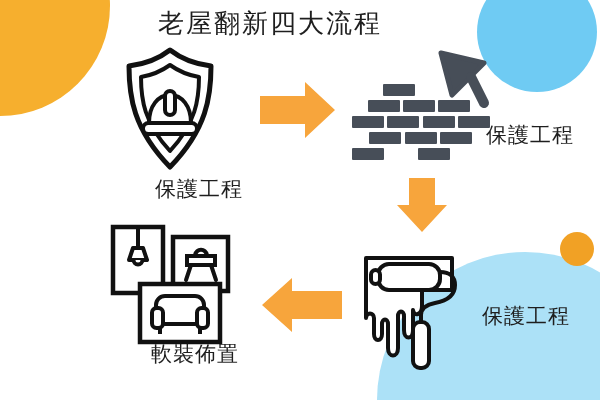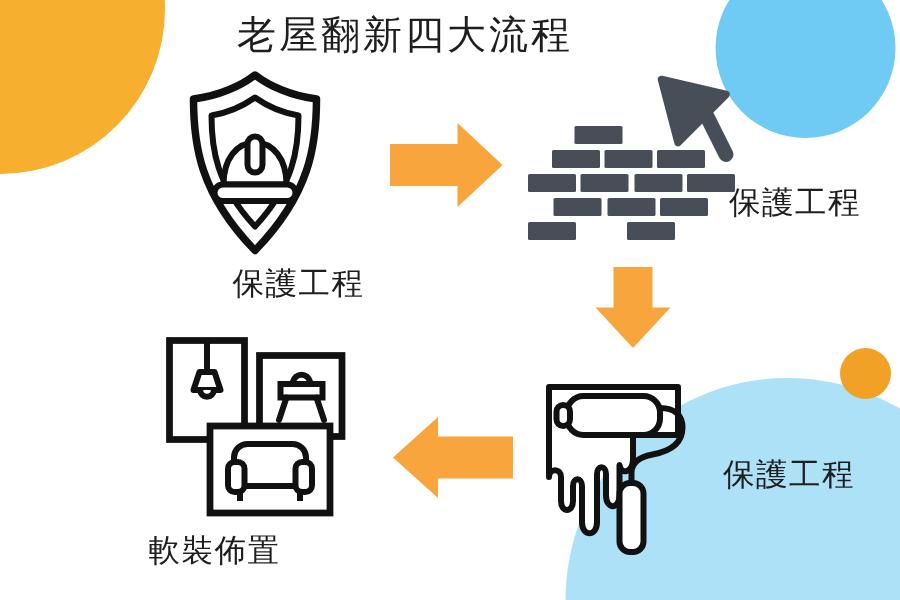--- a/index.html
+++ b/index.html
@@ -11,21 +11,21 @@
   #circle-orange-tl{left:-110px;top:-104px;width:220px;height:220px;background:var(--circle-orange-large);z-index:1;}
   #circle-blue-tr{left:477px;top:-28px;width:120px;height:120px;background:var(--circle-blue-top);z-index:1;}
   #circle-blue-br{left:377px;top:252px;width:296px;height:296px;background:var(--circle-blue-bottom);z-index:1;}
   #circle-orange-sm{left:560px;top:232px;width:34px;height:34px;background:var(--circle-orange-small);z-index:2;}
   .layer{z-index:3;}
   #title{left:0;top:6px;width:540px;text-align:center;font-size:26px;font-weight:400;letter-spacing:2px;}
   .step-label{font-size:21px;letter-spacing:1px;white-space:nowrap;}
   #label-protection{left:103px;top:175px;width:140px;text-align:right;}
   #label-foundation{left:486px;top:121px;}
   #label-decoration{left:482px;top:302px;}
-  #label-soft{left:99px;top:353px;width:140px;text-align:left;}
+  #label-soft{left:99px;top:340px;width:140px;text-align:right;}
   .arrow{fill:var(--arrow-orange);}
   #arrow-right{left:260px;top:82px;}
   #arrow-down{left:397px;top:178px;}
   #arrow-left{left:262px;top:278px;}
   #icon-shield{left:116px;top:46px;}
   #brick-wall{left:350px;top:82px;width:145px;height:80px;}
   .brick{position:absolute;width:32px;height:12px;background:var(--brick-gray);border-radius:1px;}
   #icon-trowel{left:438px;top:50px;}
   #icon-roller{left:358px;top:244px;}
   #icon-furniture{left:110px;top:224px;}

